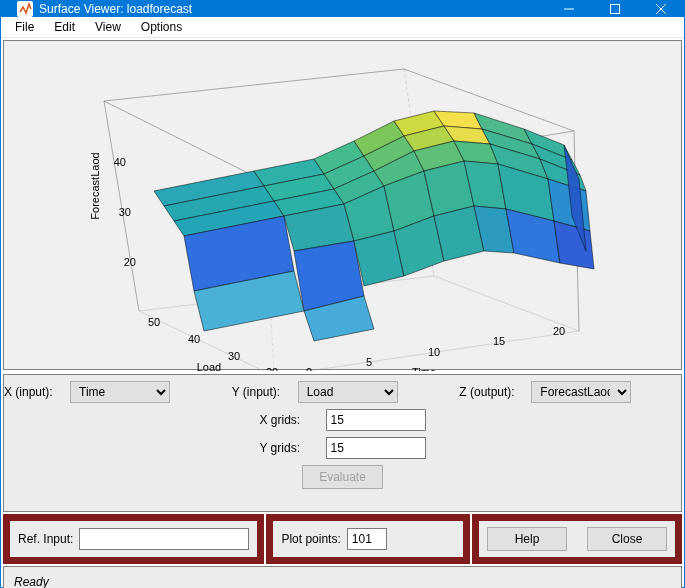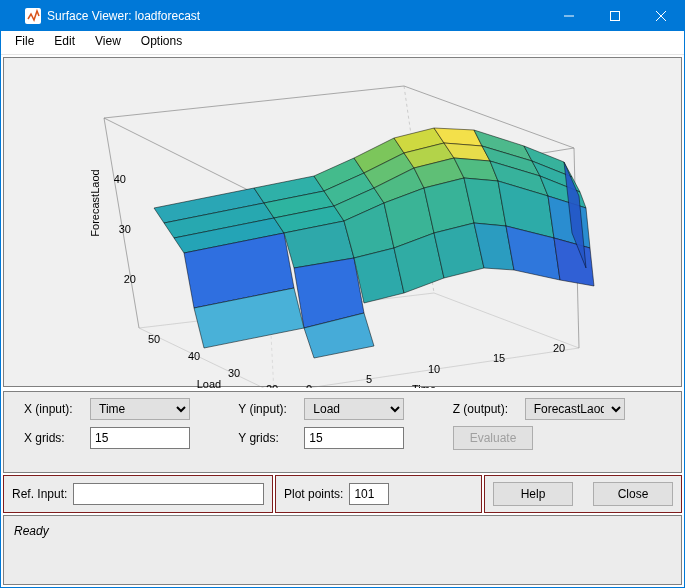--- a/index.html
+++ b/index.html
@@ -1,38 +1,38 @@
 <!DOCTYPE html>
 <html><head>
 <meta charset="utf-8">
 <style>
   * { box-sizing: border-box; margin: 0; padding: 0; }
   body { font-family: "Segoe UI", Tahoma, sans-serif; font-size: 12px; background: #fff; }
   .window { width: 685px; height: 588px; border: 1px solid #0078d7; display: flex; flex-direction: column; }
-  .titlebar { background: #0078d7; color: #fff; height: 30px; display: flex; align-items: center; padding-left: 24px; }
+  .titlebar { background: #0078d7; color: #fff; height: 30px; display: flex; align-items: center; padding-left: 16px; }
   .titlebar .app-icon { width: 16px; height: 16px; margin-right: 6px; }
   .titlebar .title { flex: 1; font-size: 12px; }
   .winbtns { display: flex; height: 100%; }
   .winbtn { width: 46px; display: flex; align-items: center; justify-content: center; color: #fff; }
   .menubar { background: #fff; height: 24px; display: flex; padding: 0 4px; border-bottom: 1px solid #e5e5e5; }
   .menubar .menuitem { padding: 3px 10px; cursor: default; }
   .plot-area { flex: 0 0 auto; height: 330px; background: #f0f0f0; position: relative; border: 1px solid #808080; margin: 2px; text-decoration: underline; }
   .plot-area svg { position: absolute; left: 0; top: 0; }
-  .panel { background: #ececec; border: 1px solid #808080; margin: 2px; padding: 6px 20px; }
+  .panel { background: #ececec; border: 1px solid #808080; margin: 2px; padding: 6px 0; }
   .row { display: flex; align-items: center; gap: 6px; margin-bottom: 6px; }
-  .row:last-child { margin-bottom: 16px; }
+  .row:last-child { margin-bottom: 16px; flex-direction: column; }
   .lbl { white-space: nowrap; }
   .control-group { display: flex; align-items: center; gap: 6px; flex: 1; }
   select, input[type=text] { height: 22px; font-family: inherit; font-size: 12px; padding: 1px 4px; }
   select { background: #e1e1e1; border: 1px solid #adadad; width: 100px; }
   input[type=text] { background: #fff; border: 1px solid #7a7a7a; width: 100px; }
   .btn { height: 24px; background: #e1e1e1; border: 1px solid #adadad; min-width: 80px; padding: 0 16px; cursor: default; font-family: inherit; font-size: 12px; }
   .btn:disabled { color: #a0a0a0; }
   .bottom-row { display: flex; gap: 2px; margin: 0 2px 2px 2px; }
-  .bottom-cell { background: #ececec; border: 1px solid #7f1d1d; padding: 6px 8px; display: flex; align-items: center; gap: 6px; }
+  .bottom-cell { background: #ececec; border: 7px solid #7f1d1d; padding: 6px 8px; display: flex; align-items: center; gap: 6px; }
   .status { background: #ececec; border: 1px solid #808080; margin: 0 2px 2px 2px; padding: 8px 10px; flex: 1; font-style: italic; }
   .zlabel { font-size: 11px; }
 </style>
 </head>
 <body>
 
 <div class="window">
   <div class="titlebar">
     <svg class="app-icon" viewBox="0 0 16 16">
       <rect width="16" height="16" fill="#fff" rx="2"></rect>

